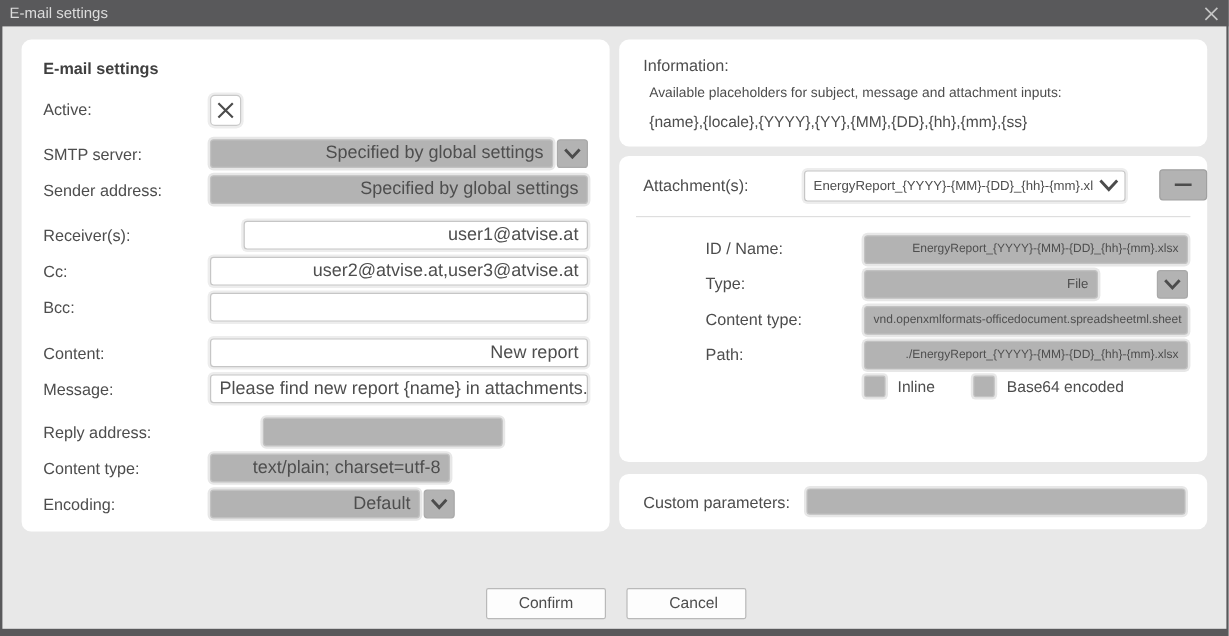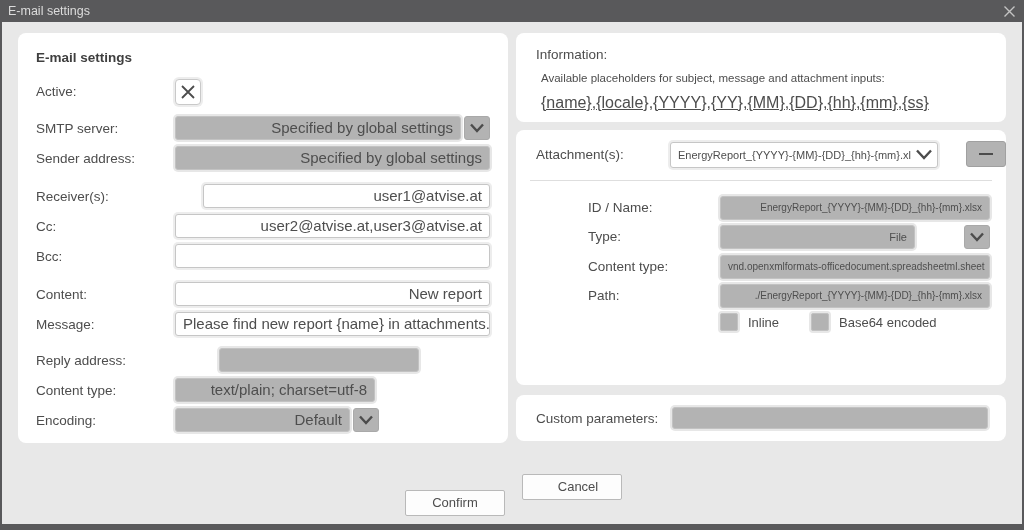--- a/index.html
+++ b/index.html
@@ -39,21 +39,21 @@
     width:26px; height:26px; background:#fff; border:1px solid #c9c9c9; border-radius:4px;
     box-shadow:0 0 0 2px #ededed; display:flex; align-items:center; justify-content:center; cursor:pointer;
   }
   .checkbox-sm {
     width:18px; height:18px; background:#b3b3b3; border:1px solid #c2c2c2; border-radius:2px;
     box-shadow:0 0 0 2px #e7e7e7; cursor:pointer; flex:none;
   }
 
   .info-head { position:absolute; left:20px; top:14px; font-size:13.5px; color:#4d4d4d; }
   .info-line1 { position:absolute; left:25px; top:39px; font-size:11.5px; color:#4d4d4d; }
-  .info-line2 { position:absolute; left:25px; top:61px; font-size:16px; color:#4d4d4d;text-decoration:underline; }
+  .info-line2 { position:absolute; left:25px; top:61px; font-size:13px; color:#4d4d4d; }
 
   .attach-row { position:absolute; left:20px; top:11px; width:452px; display:flex; align-items:center; height:27px; }
   .attach-lbl { width:134px; font-size:13.5px; color:#4d4d4d; flex:none; }
   .attach-select {
     width:268px; height:26px; background:#fff; border:1px solid #c6c6c6; border-radius:3px;
     box-shadow:0 0 0 2px #ededed; display:flex; align-items:center; cursor:pointer;
   }
   .attach-select .sel-text { flex:1; font-size:11px; color:#4e4e4e; text-align:right; padding:0 5px 0 7px; white-space:nowrap; overflow:hidden; }
   .attach-select .sel-chev { width:26px; flex:none; display:flex; align-items:center; justify-content:center; }
   .minus-btn {
@@ -67,21 +67,21 @@
   .arow .albl { width:132px; font-size:13.5px; color:#4d4d4d; flex:none; }
   .arow .gfield { font-size:10px; }
   .cbrow { position:absolute; left:204px; top:183px; display:flex; align-items:center; }
   .cbrow .cblbl { font-size:13px; color:#4d4d4d; margin-left:10px; }
 
   .btn {
     position:absolute; width:100px; height:26px; background:#fdfdfd; border:1px solid #b9b9b9;
     border-radius:2px; font-size:13px; color:#4d4d4d; text-align:center; line-height:24px; cursor:pointer;
   }
   .btn-confirm { left:403px; top:468px; }
-  .btn-cancel  { left:520px; top:452px;padding-left:12px; }
+  .btn-cancel  { left:520px; top:468px;padding-left:12px; }
 </style>
 </head>
 <body>
 
 <div class="window">
 
   <div class="titlebar">
     <span class="title">E-mail settings</span>
     <span class="close-btn">
       <svg width="13" height="13" viewBox="0 0 13 13">

